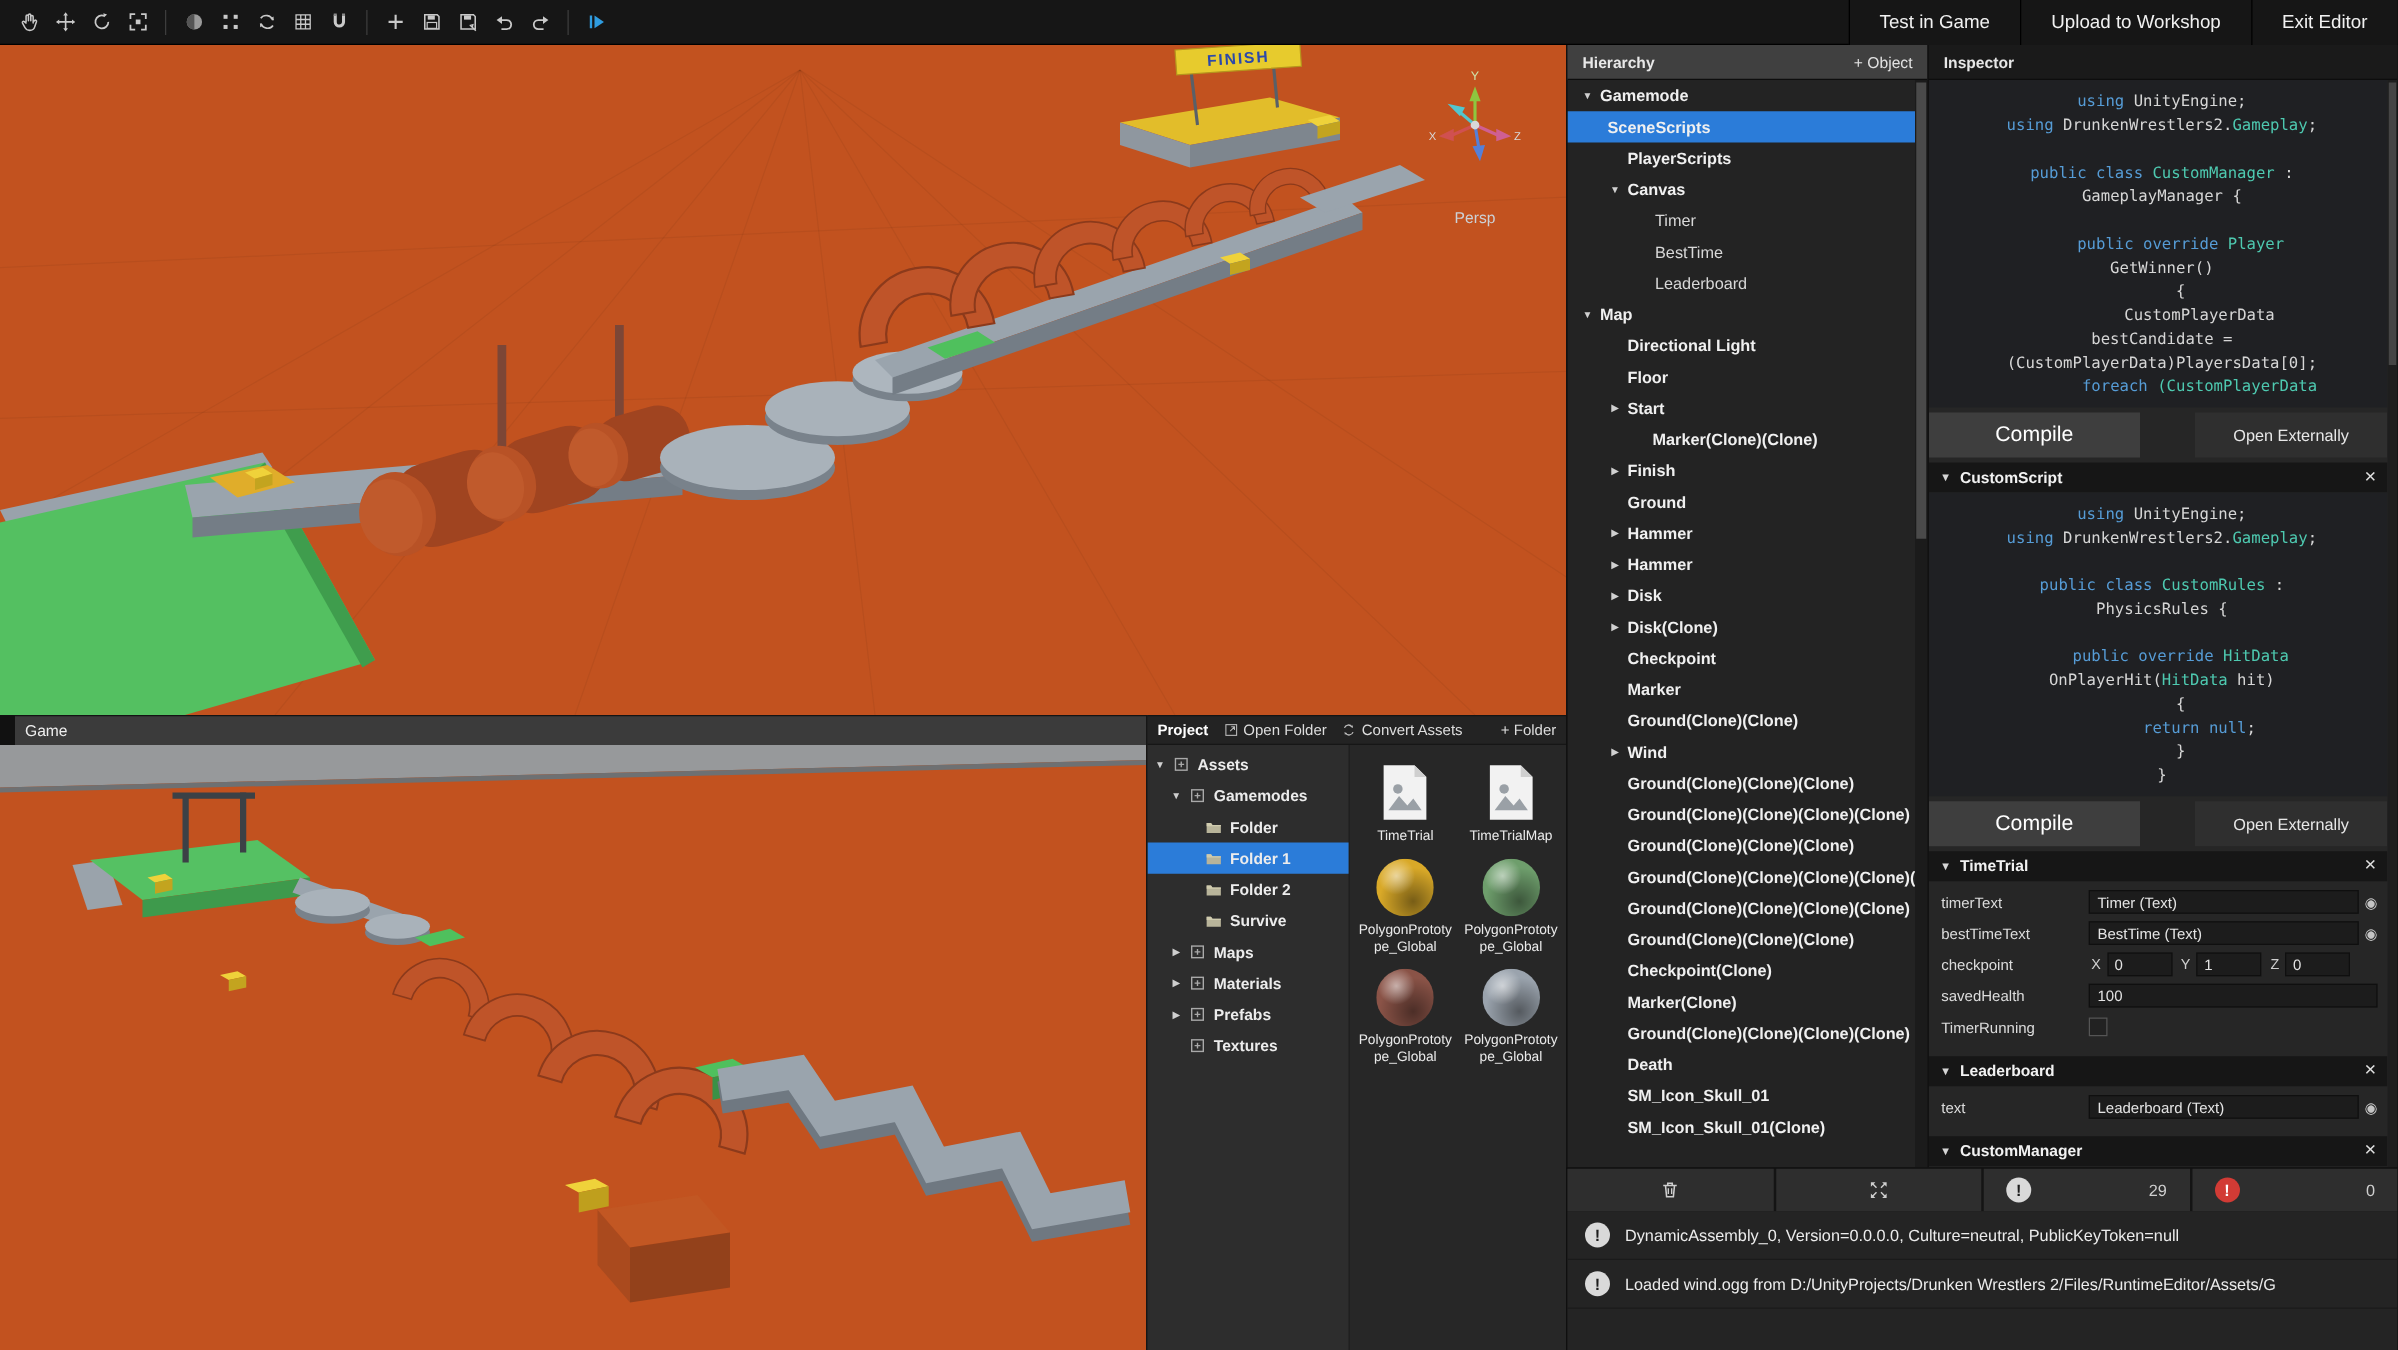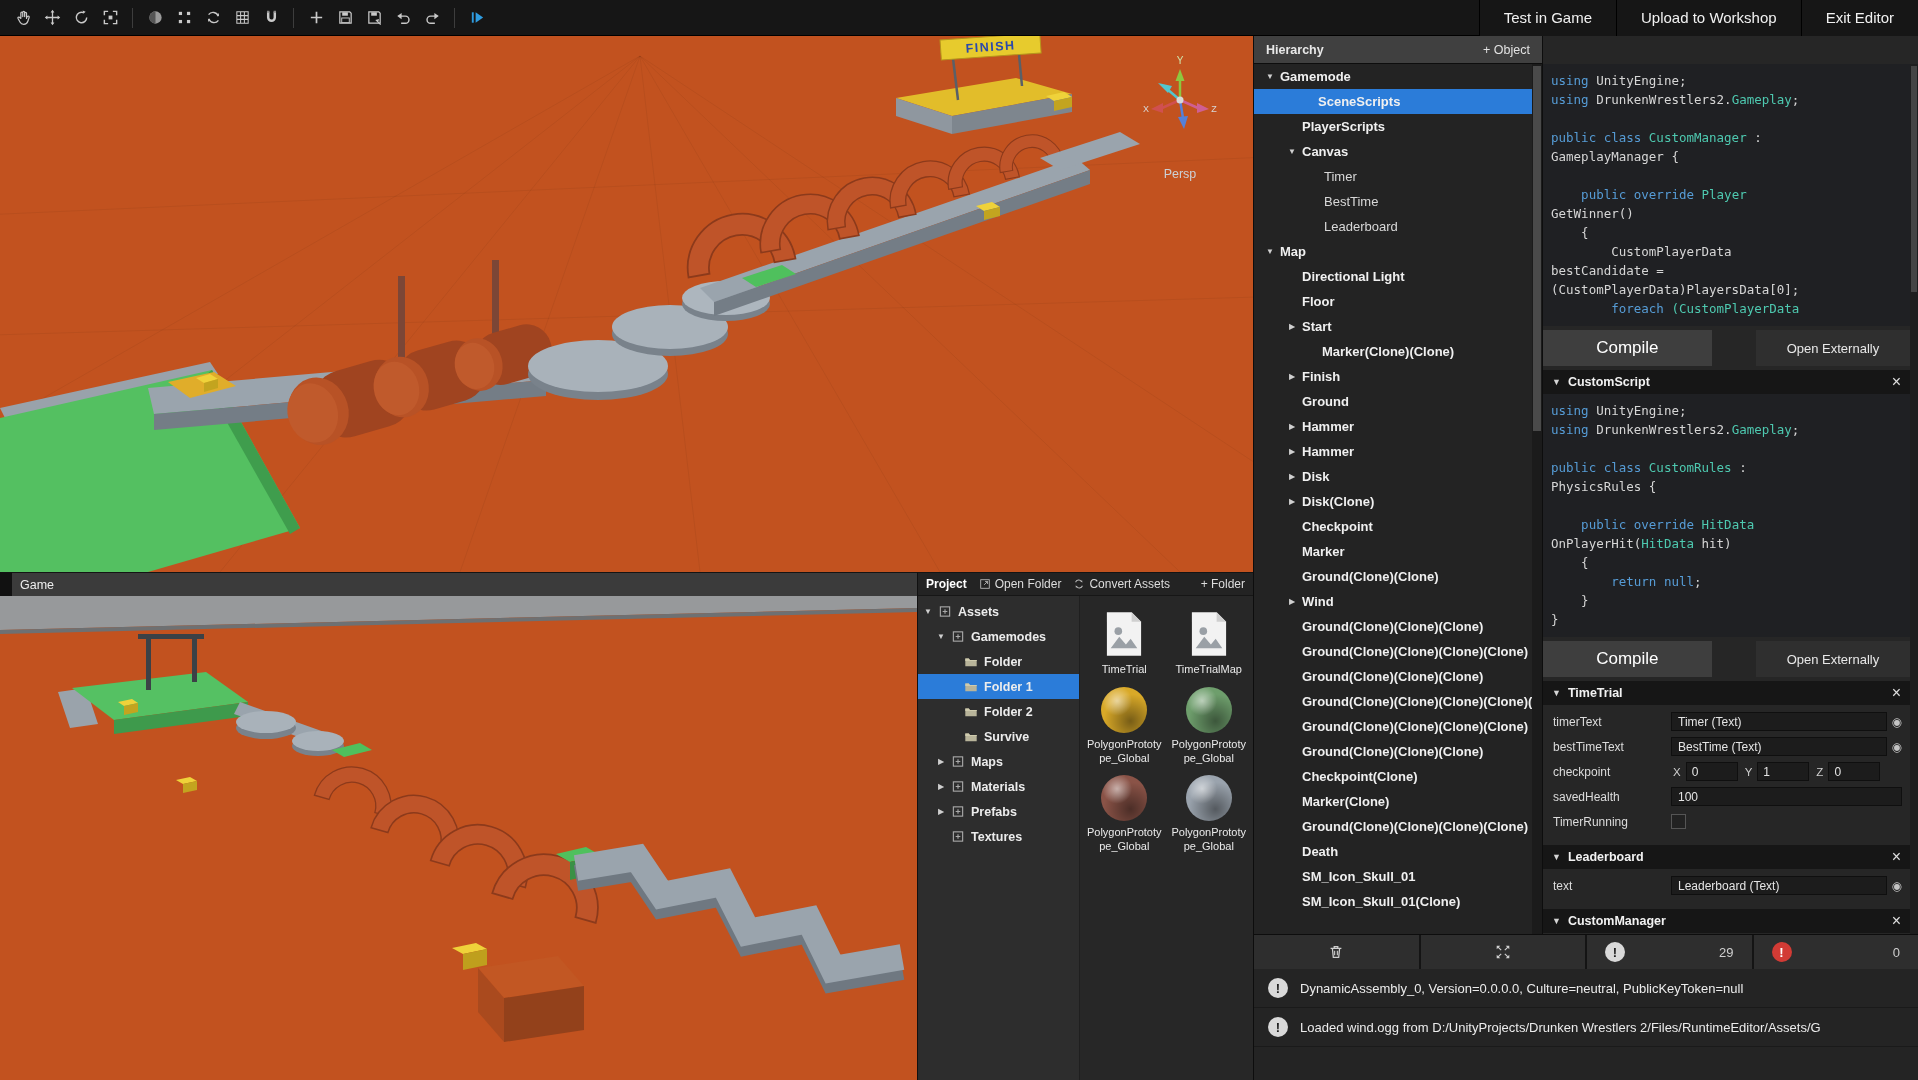--- a/index.html
+++ b/index.html
@@ -68,21 +68,21 @@
 #hier-scroll .thumb{position:absolute;left:1px;right:1px;top:2px;height:42%;background:#4a4a4a;}
 
 
 #inspector{left:1542px;top:36px;width:376px;height:898px;background:#262626;border-left:1px solid #0d0d0d;overflow:hidden;}
 #insp-head{height:28px;background:#1a1a1a;display:flex;align-items:center;padding:0 12px;
   font-size:12.5px;font-weight:700;border-bottom:1px solid #0d0d0d;}
 #insp-body{position:absolute;top:28px;left:0;right:8px;bottom:0;overflow:hidden;}
 #insp-scroll{position:absolute;right:0;top:28px;bottom:0;width:8px;background:#1e1e1e;}
 #insp-scroll .thumb{position:absolute;left:1px;right:1px;top:2px;height:26%;background:#454545;}
 .code-block{background:#1f2023;padding:7px 2px 8px 8px;font-family:"DejaVu Sans Mono",monospace;
-  font-size:12.5px;line-height:19px;white-space:pre;}
+  font-size:12.5px;line-height:19px;white-space:pre;text-align:center;}
 .tk-kw{color:#569cd6}.tk-ty{color:#4ec9b0}.tk-pl{color:#d6d6d6}
 .compile-row{display:flex;height:36px;margin:4px 0;}
 .btn-compile{flex:0 0 46%;background:#3e3e3e;display:flex;align-items:center;justify-content:center;
   font-size:17px;color:#fff;}
 .compile-gap{flex:0 0 12%;}
 .btn-openext{flex:1;background:#2f2f2f;display:flex;align-items:center;justify-content:center;
   font-size:13px;color:#e8e8e8;}
 .comp-head{height:24px;background:#161616;display:flex;align-items:center;padding:0 9px;gap:7px;margin-top:4px;}
 .comp-arrow{font-size:9px;color:#d5d5d5;}
 .comp-title{font-size:12.5px;font-weight:700;color:#f2f2f2;flex:1;}
@@ -553,21 +553,21 @@
   <div id="hierarchy" class="panel">
     <div id="hier-head">
       <span class="htitle">Hierarchy</span>
       <span class="hadd">+ Object</span>
     </div>
     <div id="hier-list">
         <div class="hrow" style="padding-left: 26px;">
           <span class="arrow" style="left: 10px;">▼</span>
           <span class="hlabel">Gamemode</span>
         </div>
-        <div class="hrow sel" style="padding-left: 64px;">
+        <div class="hrow sel" style="padding-left: 32px;">
           <span class="hlabel">SceneScripts</span>
         </div>
         <div class="hrow" style="padding-left: 48px;">
           <span class="hlabel">PlayerScripts</span>
         </div>
         <div class="hrow" style="padding-left: 48px;">
           <span class="arrow" style="left: 32px;">▼</span>
           <span class="hlabel">Canvas</span>
         </div>
         <div class="hrow d2" style="padding-left: 70px;">
@@ -668,20 +668,23 @@
         <div class="hrow" style="padding-left: 48px;">
           <span class="hlabel">SM_Icon_Skull_01(Clone)</span>
         </div>
       </div>
     <div id="hier-scroll">
         <div class="thumb"></div>
       </div>
   </div>
 
   <div id="inspector" class="panel">
+    <div id="insp-head">
+      <span>Inspector</span>
+    </div>
     <div id="insp-body">
         <div class="code-block"><div class="cl"><span class="tk-kw">using</span><span class="tk-pl"> UnityEngine;</span></div><div class="cl"><span class="tk-kw">using</span><span class="tk-pl"> DrunkenWrestlers2.</span><span class="tk-ty">Gameplay</span><span class="tk-pl">;</span></div><div class="cl">&nbsp;</div><div class="cl"><span class="tk-kw">public class</span><span class="tk-ty"> CustomManager</span><span class="tk-pl"> :</span></div><div class="cl"><span class="tk-pl">GameplayManager {</span></div><div class="cl">&nbsp;</div><div class="cl"><span class="tk-pl">    </span><span class="tk-kw">public override</span><span class="tk-ty"> Player</span></div><div class="cl"><span class="tk-pl">GetWinner()</span></div><div class="cl"><span class="tk-pl">    {</span></div><div class="cl"><span class="tk-pl">        CustomPlayerData</span></div><div class="cl"><span class="tk-pl">bestCandidate =</span></div><div class="cl"><span class="tk-pl">(CustomPlayerData)PlayersData[0];</span></div><div class="cl"><span class="tk-pl">        </span><span class="tk-kw">foreach</span><span class="tk-ty"> (CustomPlayerData</span></div></div>
         <div class="compile-row">
           <div class="btn-compile">Compile</div>
           <div class="compile-gap"></div>
           <div class="btn-openext">Open Externally</div>
         </div>
         <div class="comp-head">
           <span class="comp-arrow">▼</span>
           <span class="comp-title">CustomScript</span>

